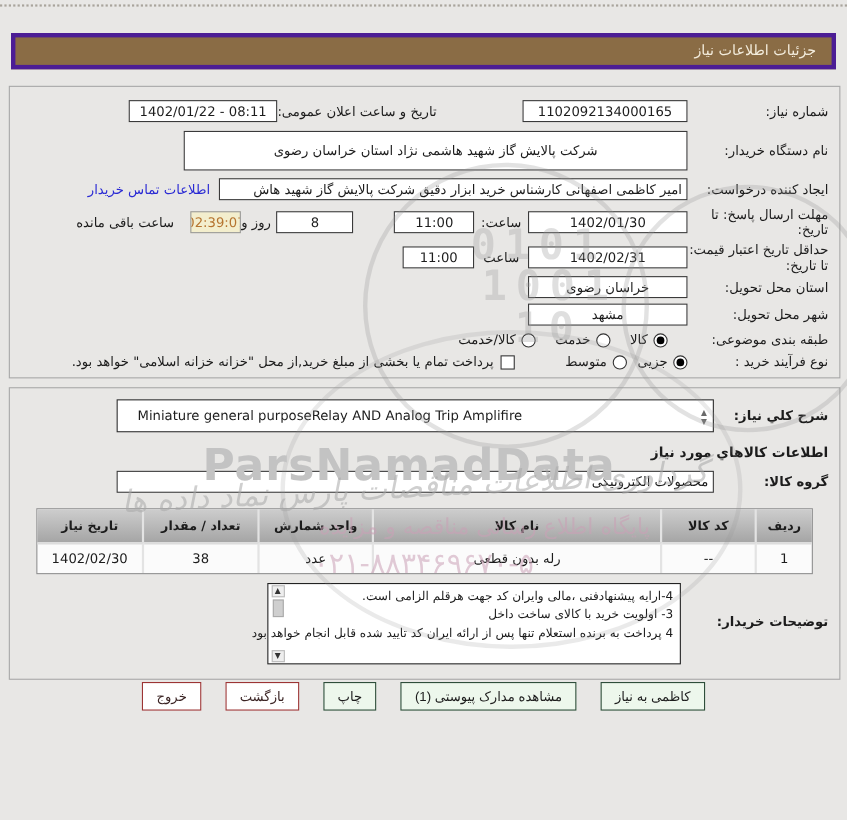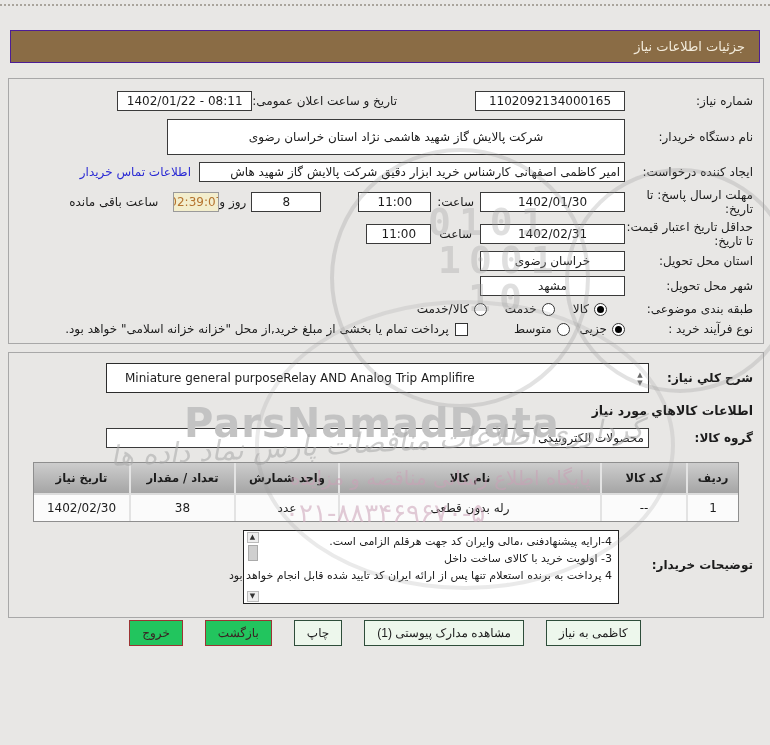--- a/index.html
+++ b/index.html
@@ -11,21 +11,21 @@
     font-size:12px; color:#1c1c1c;
     direction:rtl;
     position:relative; overflow:hidden;
   }
   .ltr { direction:ltr; }
 
   .dotline { position:absolute; top:4px; left:0; width:770px; height:0;
     border-top:2px dotted #a9a49c; }
 
   .titlebar { position:absolute; top:30px; left:10px; width:750px; height:33px;
-    background:#8a6c45; border:1px solid #4c1d95; color:#f3ecdc;
+    background:#8a6c45; border:4px solid #4c1d95; color:#f3ecdc;
     display:flex; align-items:center; padding:0 14px; font-size:13px; }
 
   .panel { position:absolute; left:8px; width:756px; height:266px;
     border:1px solid #a8a8a8; padding:0 10px; background:transparent; }
   .panel1 { top:78px; }
   .panel2 { top:352px; }
 
   .row { display:flex; align-items:center; }
   .lbl { width:128px; flex:none; line-height:14px; color:#1c1c1c; }
   .blbl { font-weight:bold; }
@@ -74,21 +74,21 @@
   .sb .arr { width:12px; height:11px; font-size:7px; color:#333; background:#eee;
     border:1px solid #bbb; display:flex; align-items:center; justify-content:center; }
   .sb .thumb { width:10px; height:16px; background:#cfcfcf; border:1px solid #aaa; margin-top:2px; }
   .sb .fill { flex:1; }
 
   .btnbar { position:absolute; top:620px; left:0; width:770px;
     display:flex; justify-content:center; align-items:center; gap:22px; }
   .btn { height:26px; padding:0 12px; display:flex; align-items:center;
     justify-content:center; font-size:12px; cursor:pointer; white-space:nowrap; }
   .btn.green { background:#edf7ec; border:1px solid #2e4d3a; color:#1c1c1c; }
-  .btn.pink  { background:#22c55e; border:1px solid #9c3434; color:#3a2323; }
+  .btn.pink  { background:#ffffff; border:1px solid #9c3434; color:#3a2323; }
 
   
   #wm { position:absolute; inset:0; pointer-events:none; z-index:9; }
   .wm-circle { position:absolute; border:4px solid rgba(150,150,150,.28); border-radius:50%; }
   .wm-brand { position:absolute; top:400px; left:184px; font-size:40px; font-weight:bold;
     color:#c3c3c3; letter-spacing:1px; direction:ltr; }
   .wm-script { position:absolute; top:426px; left:110px; font-size:28px; color:#a8a8a8;
     opacity:.55; font-style:italic; transform:rotate(-3deg); white-space:nowrap; direction:rtl; }
   .wm-pink1 { position:absolute; top:466px; left:290px; font-size:20px; color:#c9a2b6; opacity:.6; }
   .wm-phone { position:absolute; top:498px; left:285px; font-size:26px; color:#cfa8bc;

